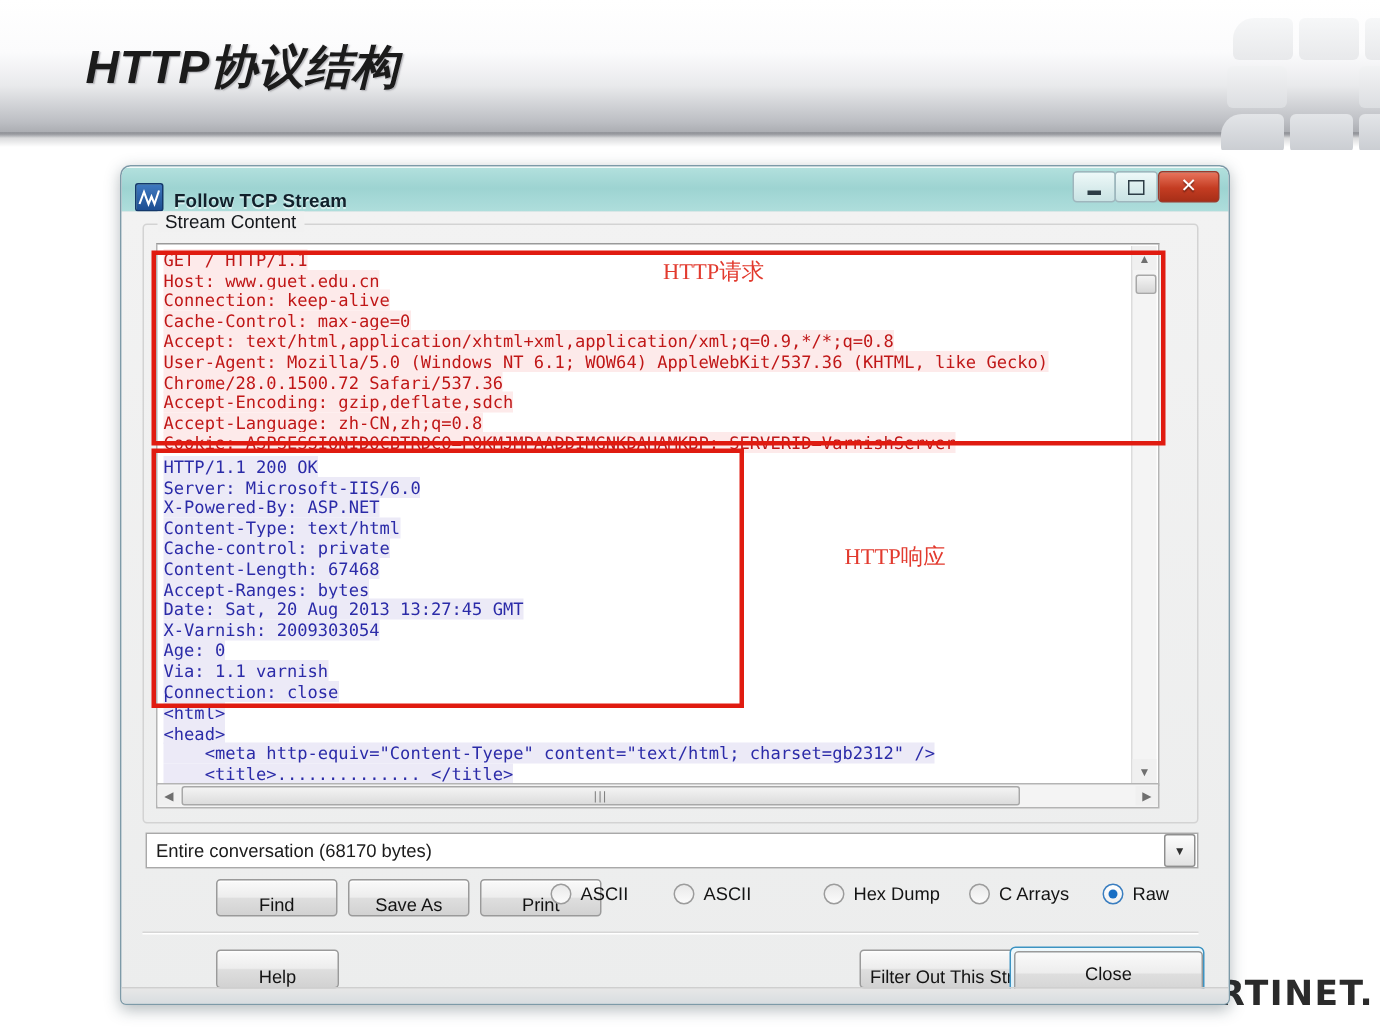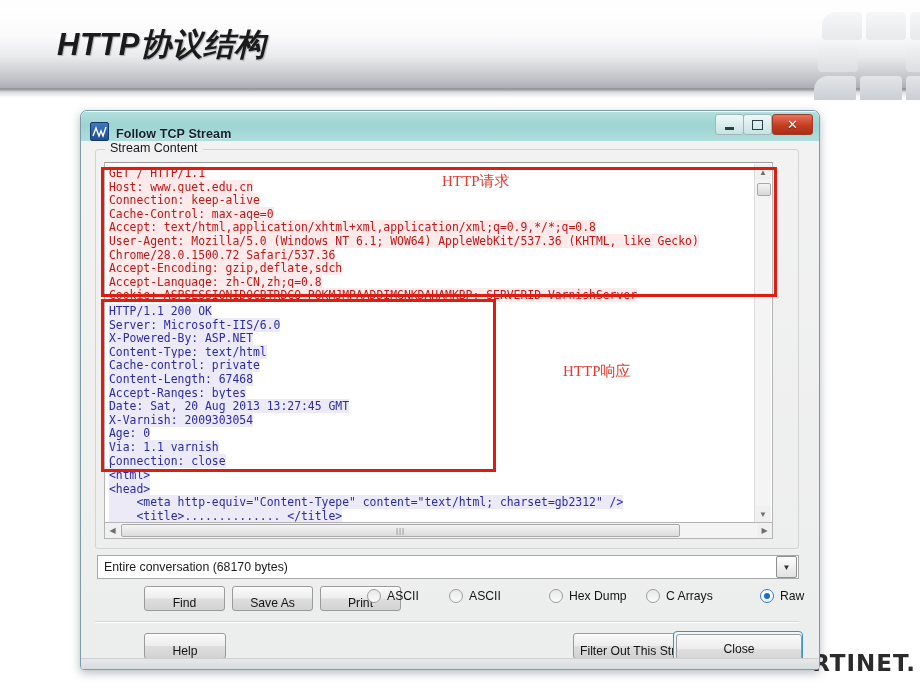--- a/index.html
+++ b/index.html
@@ -209,21 +209,21 @@
   }
   .radio.sel .dot:after{
     content:"";position:absolute;left:2.5px;top:2.5px;width:6px;height:6px;
     border-radius:50%;background:#1a6fc4;
   }
   .radio .lbl{font-size:12.2px;color:#141414;}
   #r-ascii{left:270px;align-items:center;}
   #r-ebcdic{left:352px;}
   #r-hex{left:452px;}
   #r-carr{left:549px;}
-  #r-raw{left:663px;}
+  #r-raw{left:638px;}
 
   
   #sep{position:absolute;left:14px;top:480px;width:704px;height:1px;background:#d6d6d6;}
   #sep2{position:absolute;left:14px;top:481px;width:704px;height:1px;background:#ffffff;}
 
   
   #btn-help{position:absolute;left:16px;top:492px;width:80px;height:24px;}
   #btn-filter{position:absolute;left:445px;top:492px;width:131px;height:24px;}
   #btn-close-dlg{
     position:absolute;left:592px;top:490px;width:124px;height:28px;

